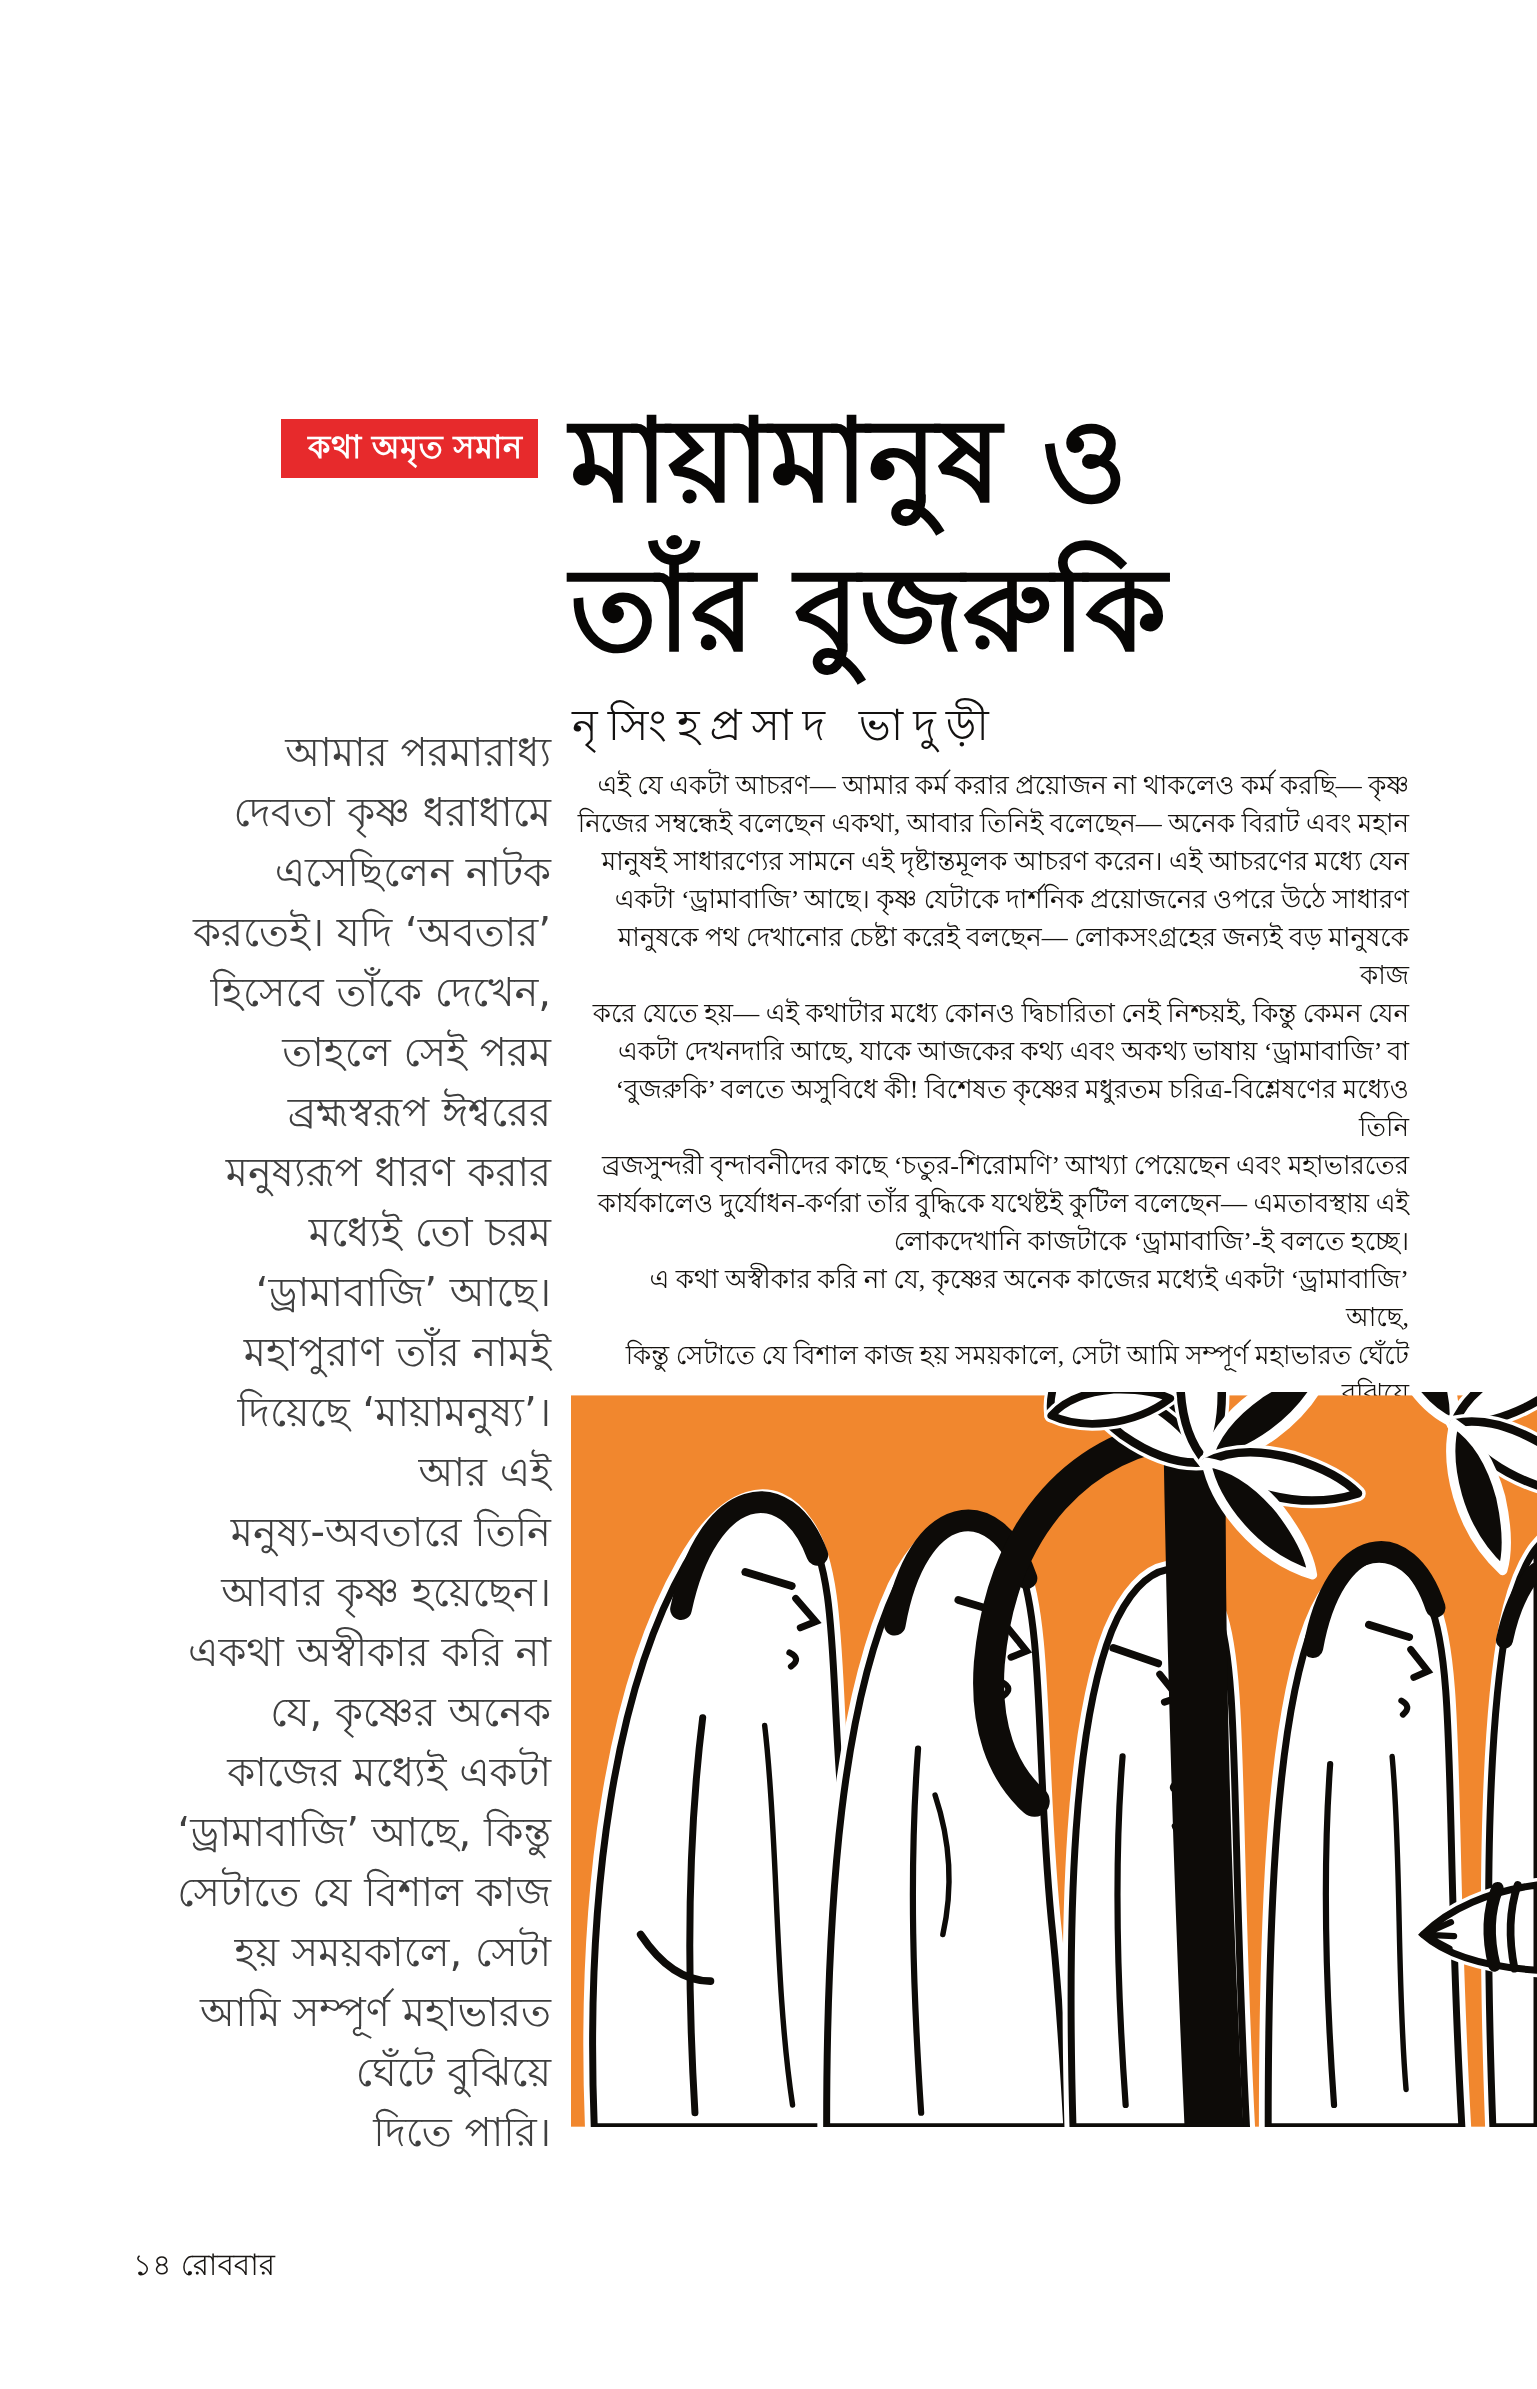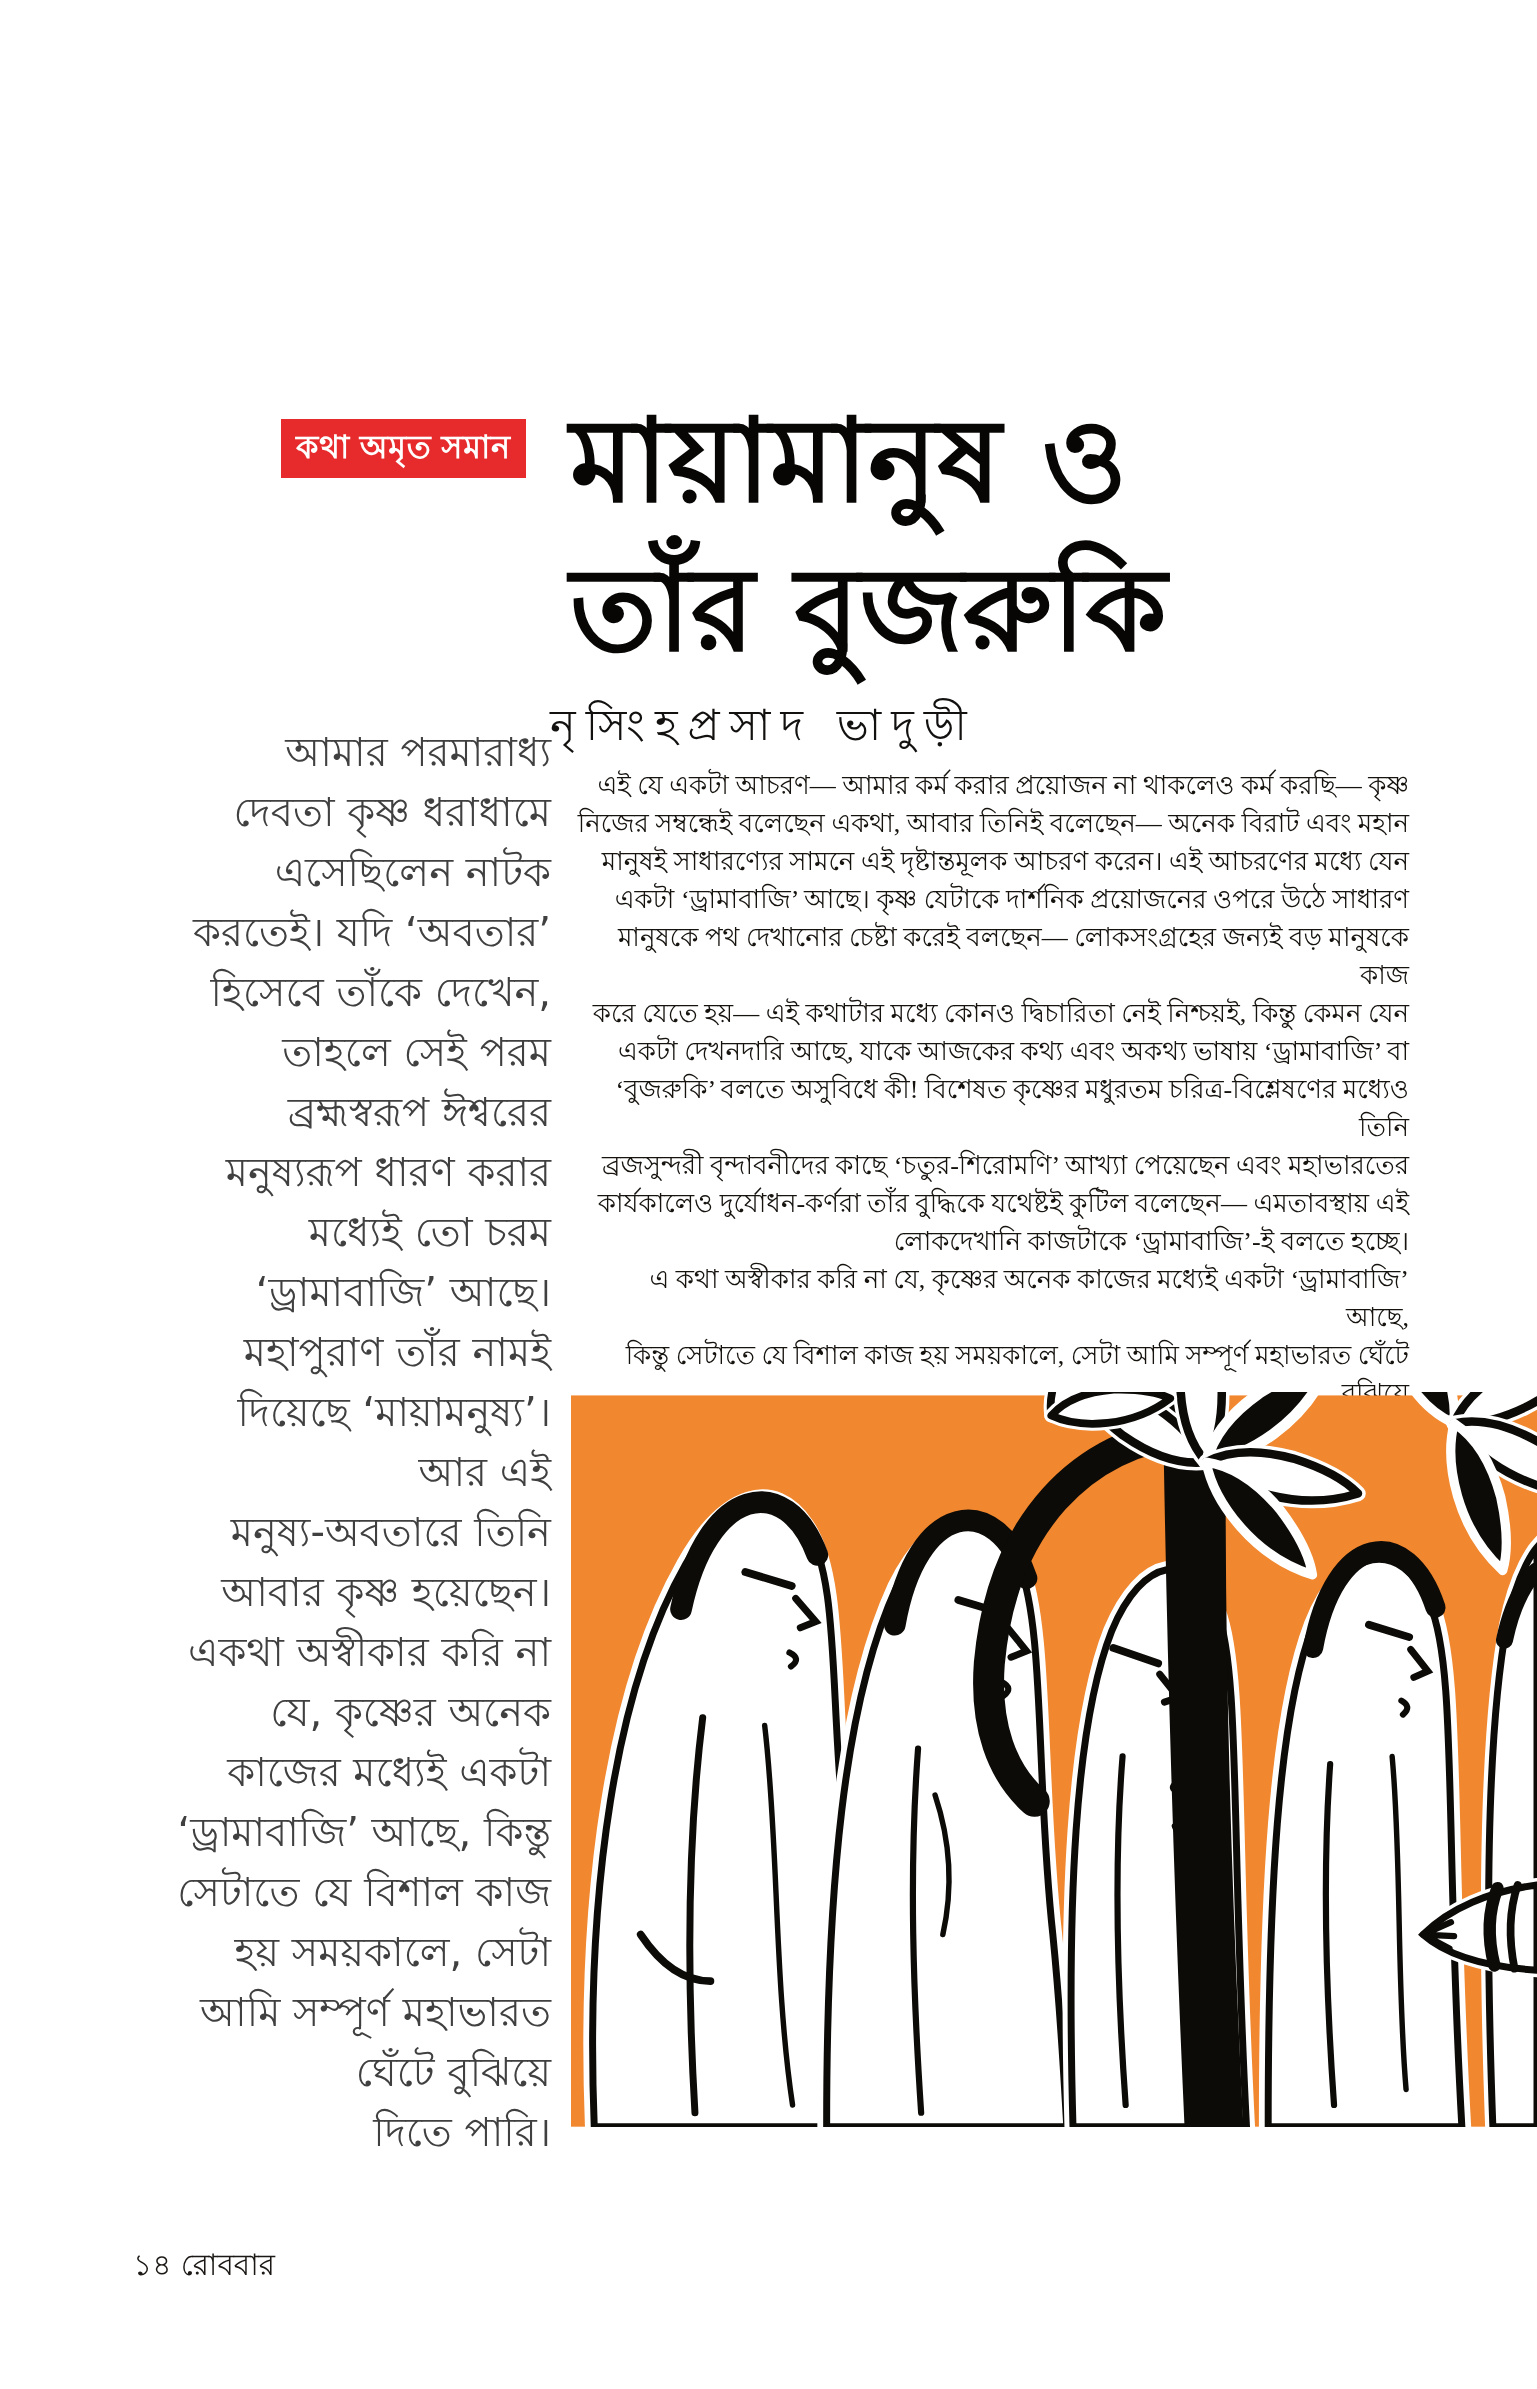--- a/index.html
+++ b/index.html
@@ -9,30 +9,31 @@
   }
   .abs{position:absolute;}
   .prelines{white-space:pre-line;}
 
   .kicker{
     left:281px;top:419px;width:245px;height:59px;
     background:#e72a2c;color:#ffffff;
     display:flex;align-items:center;justify-content:center;
     font-size:32px;font-weight:600;letter-spacing:0.8px;
     font-family:"Liberation Sans", sans-serif;
+    padding-left:12px;
   }
 
   .headline{
     left:570px;top:386px;width:891px;
     font-size:116px;line-height:149px;font-weight:bold;color:#070605;
     font-family:"DejaVu Sans", sans-serif;
   }
 
   .byline{
-    left:550px;top:693px;width:837px;
+    left:572px;top:693px;width:837px;
     font-size:43px;letter-spacing:10px;color:#131110;
     font-family:"DejaVu Sans", sans-serif;
   }
 
   .body-copy{
     left:574px;top:767px;width:835px;
     font-size:26px;line-height:38px;color:#16130f;
     text-align:right;
   }
   .body-copy .para2{text-indent:36px;}

